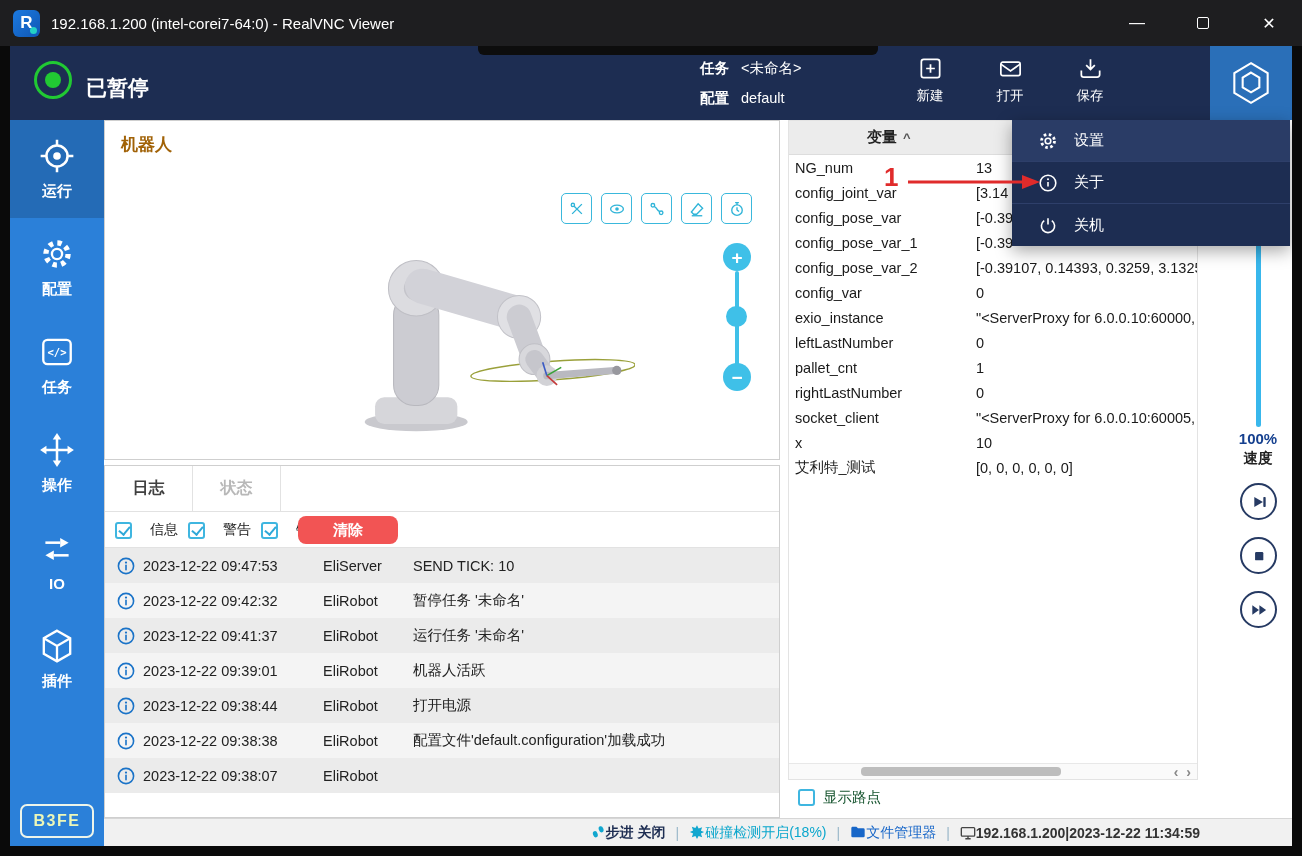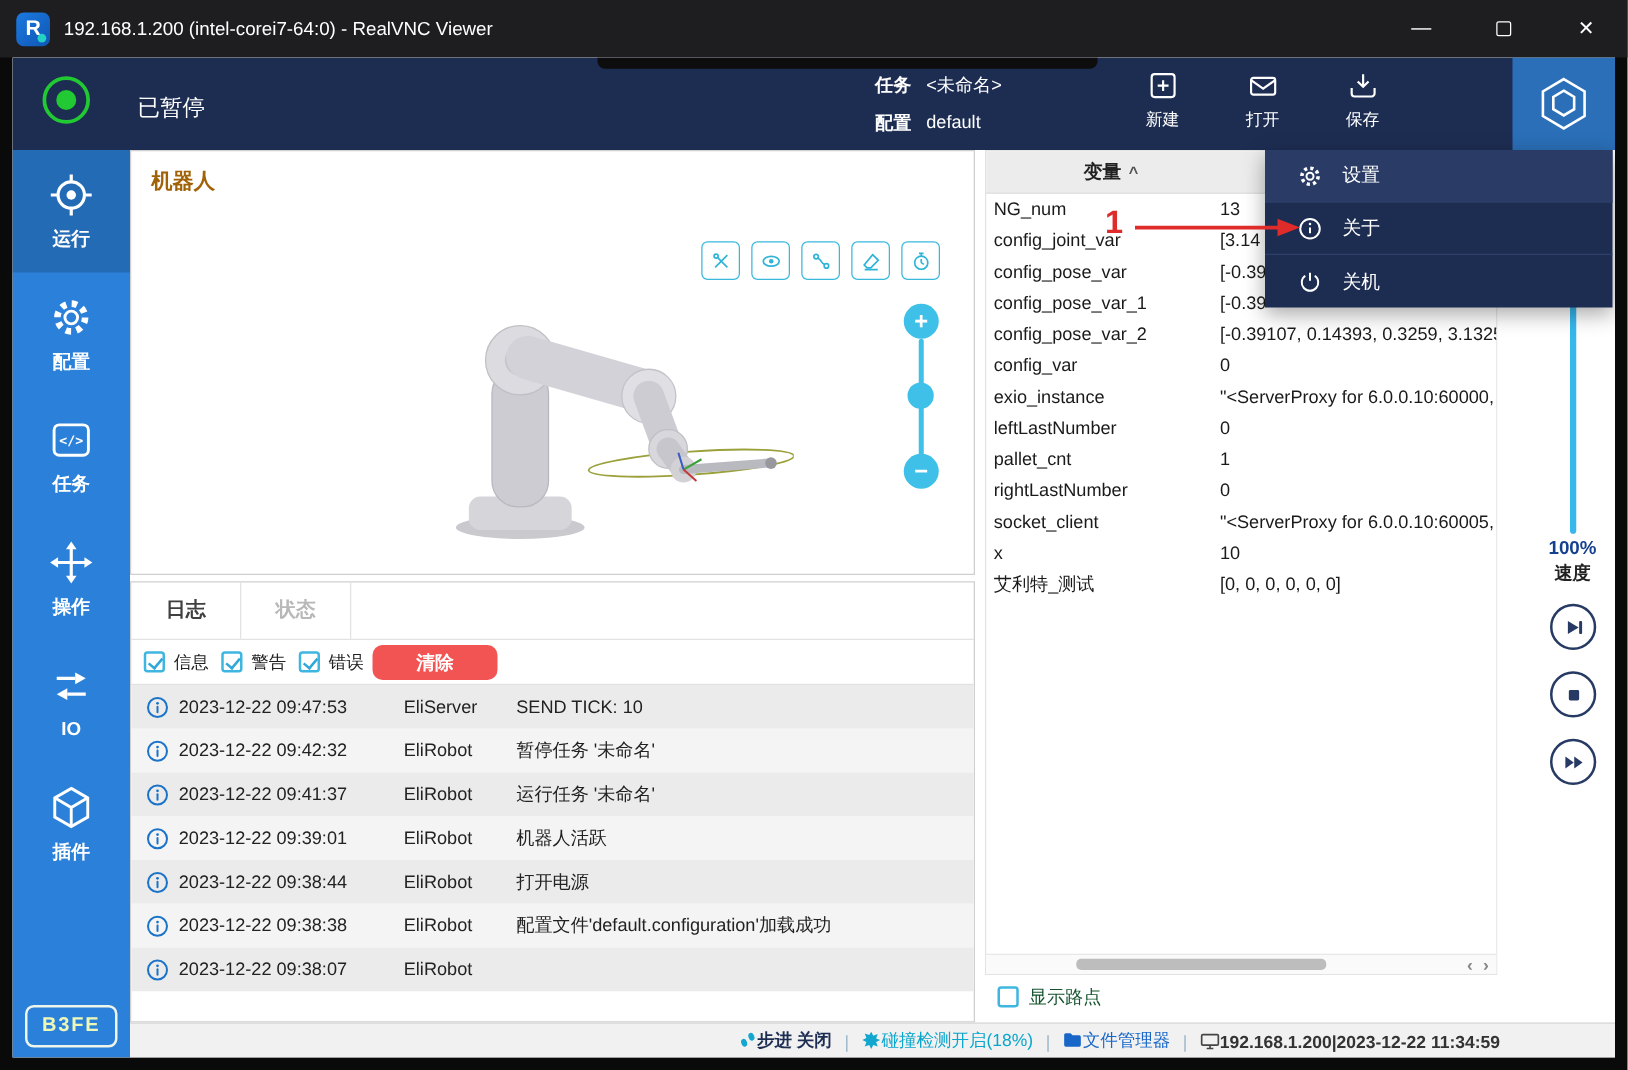--- a/index.html
+++ b/index.html
@@ -18,21 +18,21 @@
 
 
 .desktop{position:absolute;left:10px;top:46px;width:1282px;height:800px;background:#fff;overflow:hidden}
 .desktop>*{position:absolute}
 .vnc-notch{left:468px;top:0;width:400px;height:9px;background:#0d0d0d;border-radius:0 0 6px 6px;z-index:40}
 
 
 .header{left:0;top:0;width:1282px;height:74px;background:#1d2d52;color:#fff;z-index:10}
 .status-ring{position:absolute;left:24px;top:15px;width:38px;height:38px;border:3.5px solid #21c933;border-radius:50%;display:flex;align-items:center;justify-content:center;cursor:pointer}
 .status-dot{width:16px;height:16px;border-radius:50%;background:#21c933}
-.status-text{position:absolute;left:100px;top:28px;font-size:18px;font-weight:normal}
+.status-text{position:absolute;left:76px;top:28px;font-size:21px;font-weight:bold}
 .task-info{position:absolute;left:690px;top:7px;font-size:14.5px}
 .ti-row{display:flex;gap:12px;height:30px;align-items:center}
 .ti-label{font-weight:bold}
 .header-actions{position:absolute;left:880px;top:9px;display:flex}
 .h-action{width:80px;display:flex;flex-direction:column;align-items:center;gap:5px;cursor:pointer}
 .h-label{font-size:13.5px}
 .brand-box{position:absolute;left:1200px;top:0;width:82px;height:74px;background:#2a6fb8;display:flex;align-items:center;justify-content:center;cursor:pointer}
 
 
 .sidebar{left:0;top:74px;width:94px;height:726px;background:#2b80d9;z-index:5}
@@ -49,21 +49,21 @@
 .robot-svg{position:absolute;left:150px;top:52px;width:380px;height:288px}
 .zoom-btn{position:absolute;width:28px;height:28px;border-radius:50%;background:#3fc0e8;color:#fff;font-size:19px;font-weight:bold;display:flex;align-items:center;justify-content:center;cursor:pointer;line-height:1}
 .zoom-line{position:absolute;left:630px;top:150px;width:4px;height:106px;background:#3fc0e8;border-radius:2px;cursor:pointer}
 .zoom-thumb{position:absolute;left:621px;top:185px;width:21px;height:21px;border-radius:50%;background:#3fc0e8;cursor:pointer}
 
 .log-panel{position:absolute;left:0;top:345px;width:676px;height:353px;border:1px solid #cfcfcf;background:#fff;display:flex;flex-direction:column}
 .log-tabs{height:46px;border-bottom:1px solid #e2e2e2;display:flex;flex:none}
 .tab{width:88px;display:flex;align-items:center;justify-content:center;font-size:16px;font-weight:bold;color:#b8b8b8;border-right:1px solid #e2e2e2;cursor:pointer}
 .tab.active{color:#404040}
 .log-filters{height:36px;border-bottom:1px solid #e2e2e2;display:flex;align-items:center;gap:10px;padding-left:10px;position:relative;flex:none}
-.filter{display:flex;align-items:center;gap:7px;font-size:14px;color:#222;cursor:pointer}
+.filter{display:flex;align-items:flex-end;gap:18px;font-size:14px;color:#222;cursor:pointer}
 .cb{width:17px;height:17px;border:2px solid #3fb6e0;border-radius:3px;background:#fff;position:relative;flex:none}
 .cb.checked::after{content:"";position:absolute;left:3.5px;top:0.5px;width:5px;height:9px;border-right:2.3px solid #2fa8d8;border-bottom:2.3px solid #2fa8d8;transform:rotate(40deg)}
 .clear-btn{position:absolute;left:193px;top:4px;width:100px;height:28px;border-radius:8px;background:#f25454;color:#fff;font-size:15px;font-weight:bold;display:flex;align-items:center;justify-content:center;cursor:pointer}
 .log-list{flex:1;overflow:hidden}
 .log-row{height:35px;display:flex;align-items:center;padding-left:12px;font-size:14.5px;color:#222;gap:8px;cursor:default}
 .log-row:nth-child(odd){background:#ebebeb}
 .log-row:nth-child(even){background:#f4f4f4}
 .log-time{width:172px;flex:none}
 .log-src{width:82px;flex:none}
 .log-msg{flex:1;white-space:nowrap;overflow:hidden}

